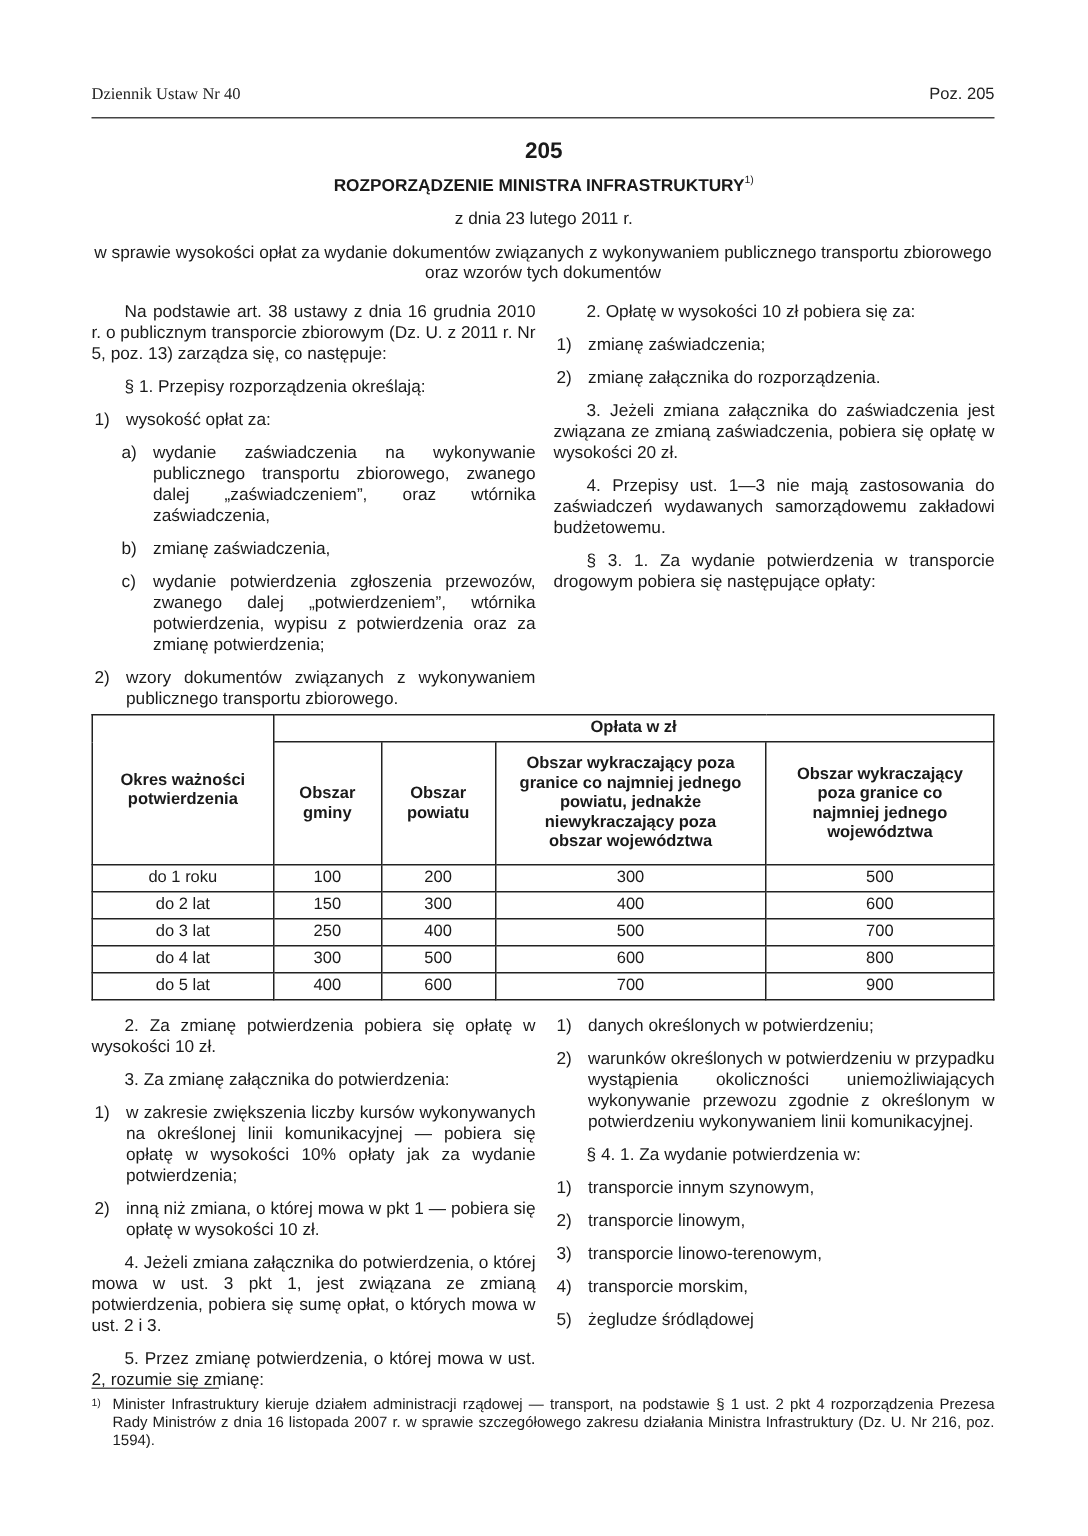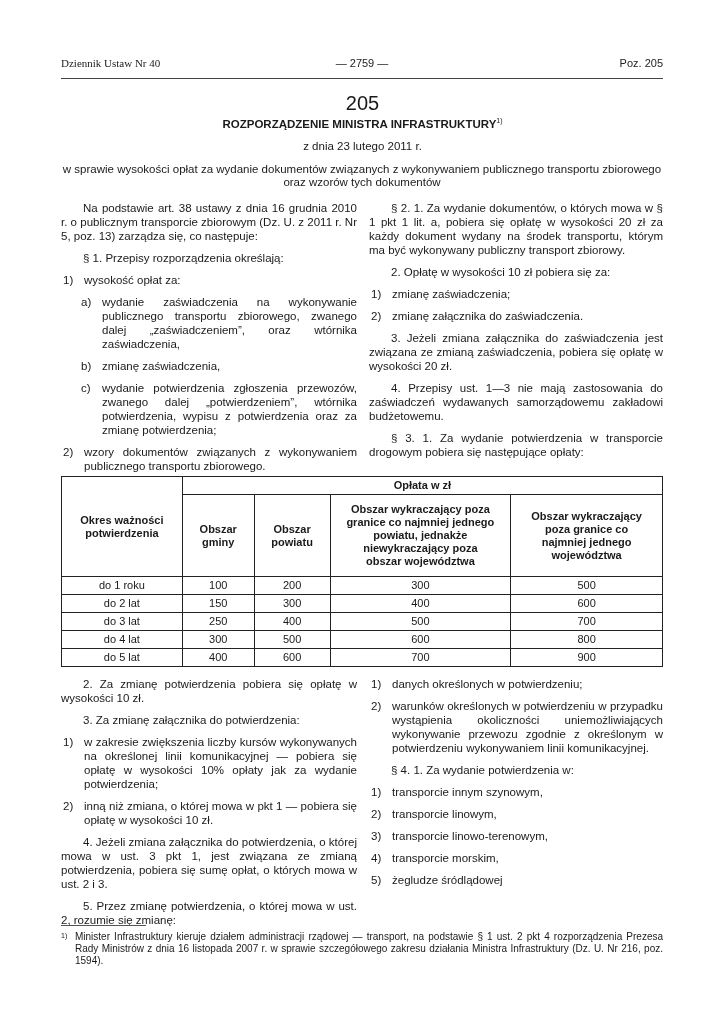--- a/index.html
+++ b/index.html
@@ -9,21 +9,21 @@
   }
   .page-header {
     position: absolute; left: 61px; top: 57px; width: 602px; height: 16px;
     font-family: "Liberation Sans", sans-serif; font-size: 11px; color: #222;
     border-bottom: 1.5px solid #444; padding-bottom: 5px;
   }
   .page-header .left { position: absolute; left: 0; top: 0; font-family: Liberation Serif, serif; }
   .page-header .center { position: absolute; left: 0; right: 0; top: 0; text-align: center; }
   .page-header .right { position: absolute; right: 0; top: 0; text-align: right; }
 
-  .item-number { position: absolute; left: 0; right: 0; top: 92px; text-align: center; font-weight: normal; font-size: 20px; }
+  .item-number { position: absolute; left: 0; right: 0; top: 92px; text-align: center; font-weight: bold; font-size: 15px; }
   .reg-title { position: absolute; left: 0; right: 0; top: 117px; text-align: center; font-weight: bold; font-size: 11.5px; }
   .reg-title sup { font-size: 7px; font-weight: normal; vertical-align: 5px; }
   .reg-date { position: absolute; left: 0; right: 0; top: 140px; text-align: center; font-size: 11.5px; }
   .reg-subject { position: absolute; left: 61px; width: 602px; top: 163px; text-align: center; font-weight: normal; font-size: 11.5px; line-height: 13px; }
 
   .col { position: absolute; font-size: 11.5px; line-height: 14px; text-align: justify; }
   .col-left { left: 61px; width: 296px; }
   .col-right { left: 369px; width: 294px; }
   .col p { margin: 0 0 8px 0; }
   .indent { text-indent: 22px; }
@@ -48,21 +48,20 @@
   .footnote-rule { position: absolute; left: 61px; top: 925px; width: 85px; border-top: 1px solid #555; }
   .footnote { position: absolute; left: 61px; top: 931px; width: 602px; font-size: 10px; line-height: 12px; font-family: "Liberation Sans", sans-serif; display: flex; }
   .footnote .mark { flex: 0 0 14px; font-size: 7px; vertical-align: top; line-height: 9px; }
   .footnote .txt { flex: 1; text-align: justify; }
 </style>
 </head>
 <body>
 
 <div class="page-header">
   <span class="left">Dziennik Ustaw Nr 40</span>
-  <span class="center">— 2759 —</span>
   <span class="right">Poz. 205</span>
 </div>
 
 <div class="item-number">205</div>
 <div class="reg-title"><span>ROZPORZĄDZENIE MINISTRA INFRASTRUKTURY</span><sup>1)</sup></div>
 <div class="reg-date">z dnia 23 lutego 2011 r.</div>
 <div class="reg-subject">w sprawie wysokości opłat za wydanie dokumentów związanych z wykonywaniem publicznego transportu zbiorowego oraz wzorów tych dokumentów</div>
 
 <div class="col col-left" style="top:201px;">
   <p class="indent">Na podstawie art. 38 ustawy z dnia 16 grudnia 2010 r. o publicznym transporcie zbiorowym (Dz. U. z 2011 r. Nr 5, poz. 13) zarządza się, co następuje:</p>
@@ -83,29 +82,28 @@
       <span class="num">c)</span>
       <span class="txt">wydanie potwierdzenia zgłoszenia przewozów, zwanego dalej „potwierdzeniem”, wtórnika potwierdzenia, wypisu z potwierdzenia oraz za zmianę potwierdzenia;</span>
     </div>
   <div class="list l1">
       <span class="num">2)</span>
       <span class="txt">wzory dokumentów związanych z wykonywaniem publicznego transportu zbiorowego.</span>
     </div>
 </div>
 
 <div class="col col-right" style="top:201px;">
-  <p class="indent">§ 2. 1. Za wydanie dokumentów, o których mowa w § 1 pkt 1 lit. a, pobiera się opłatę w wysokości 20 zł za każdy dokument wydany na środek transportu, którym ma być wykonywany publiczny transport zbiorowy.</p>
   <p class="indent">2. Opłatę w wysokości 10 zł pobiera się za:</p>
   <div class="list l1">
       <span class="num">1)</span>
       <span class="txt">zmianę zaświadczenia;</span>
     </div>
   <div class="list l1">
       <span class="num">2)</span>
-      <span class="txt">zmianę załącznika do zaświadczenia.</span>
+      <span class="txt">zmianę załącznika do rozporządzenia.</span>
     </div>
   <p class="indent">3. Jeżeli zmiana załącznika do zaświadczenia jest związana ze zmianą zaświadczenia, pobiera się opłatę w wysokości 20 zł.</p>
   <p class="indent">4. Przepisy ust. 1—3 nie mają zastosowania do zaświadczeń wydawanych samorządowemu zakładowi budżetowemu.</p>
   <p class="indent">§ 3. 1. Za wydanie potwierdzenia w transporcie drogowym pobiera się następujące opłaty:</p>
 </div>
 
 <table class="fees">
   <colgroup>
     <col style="width:121px">
       <col style="width:72px">

